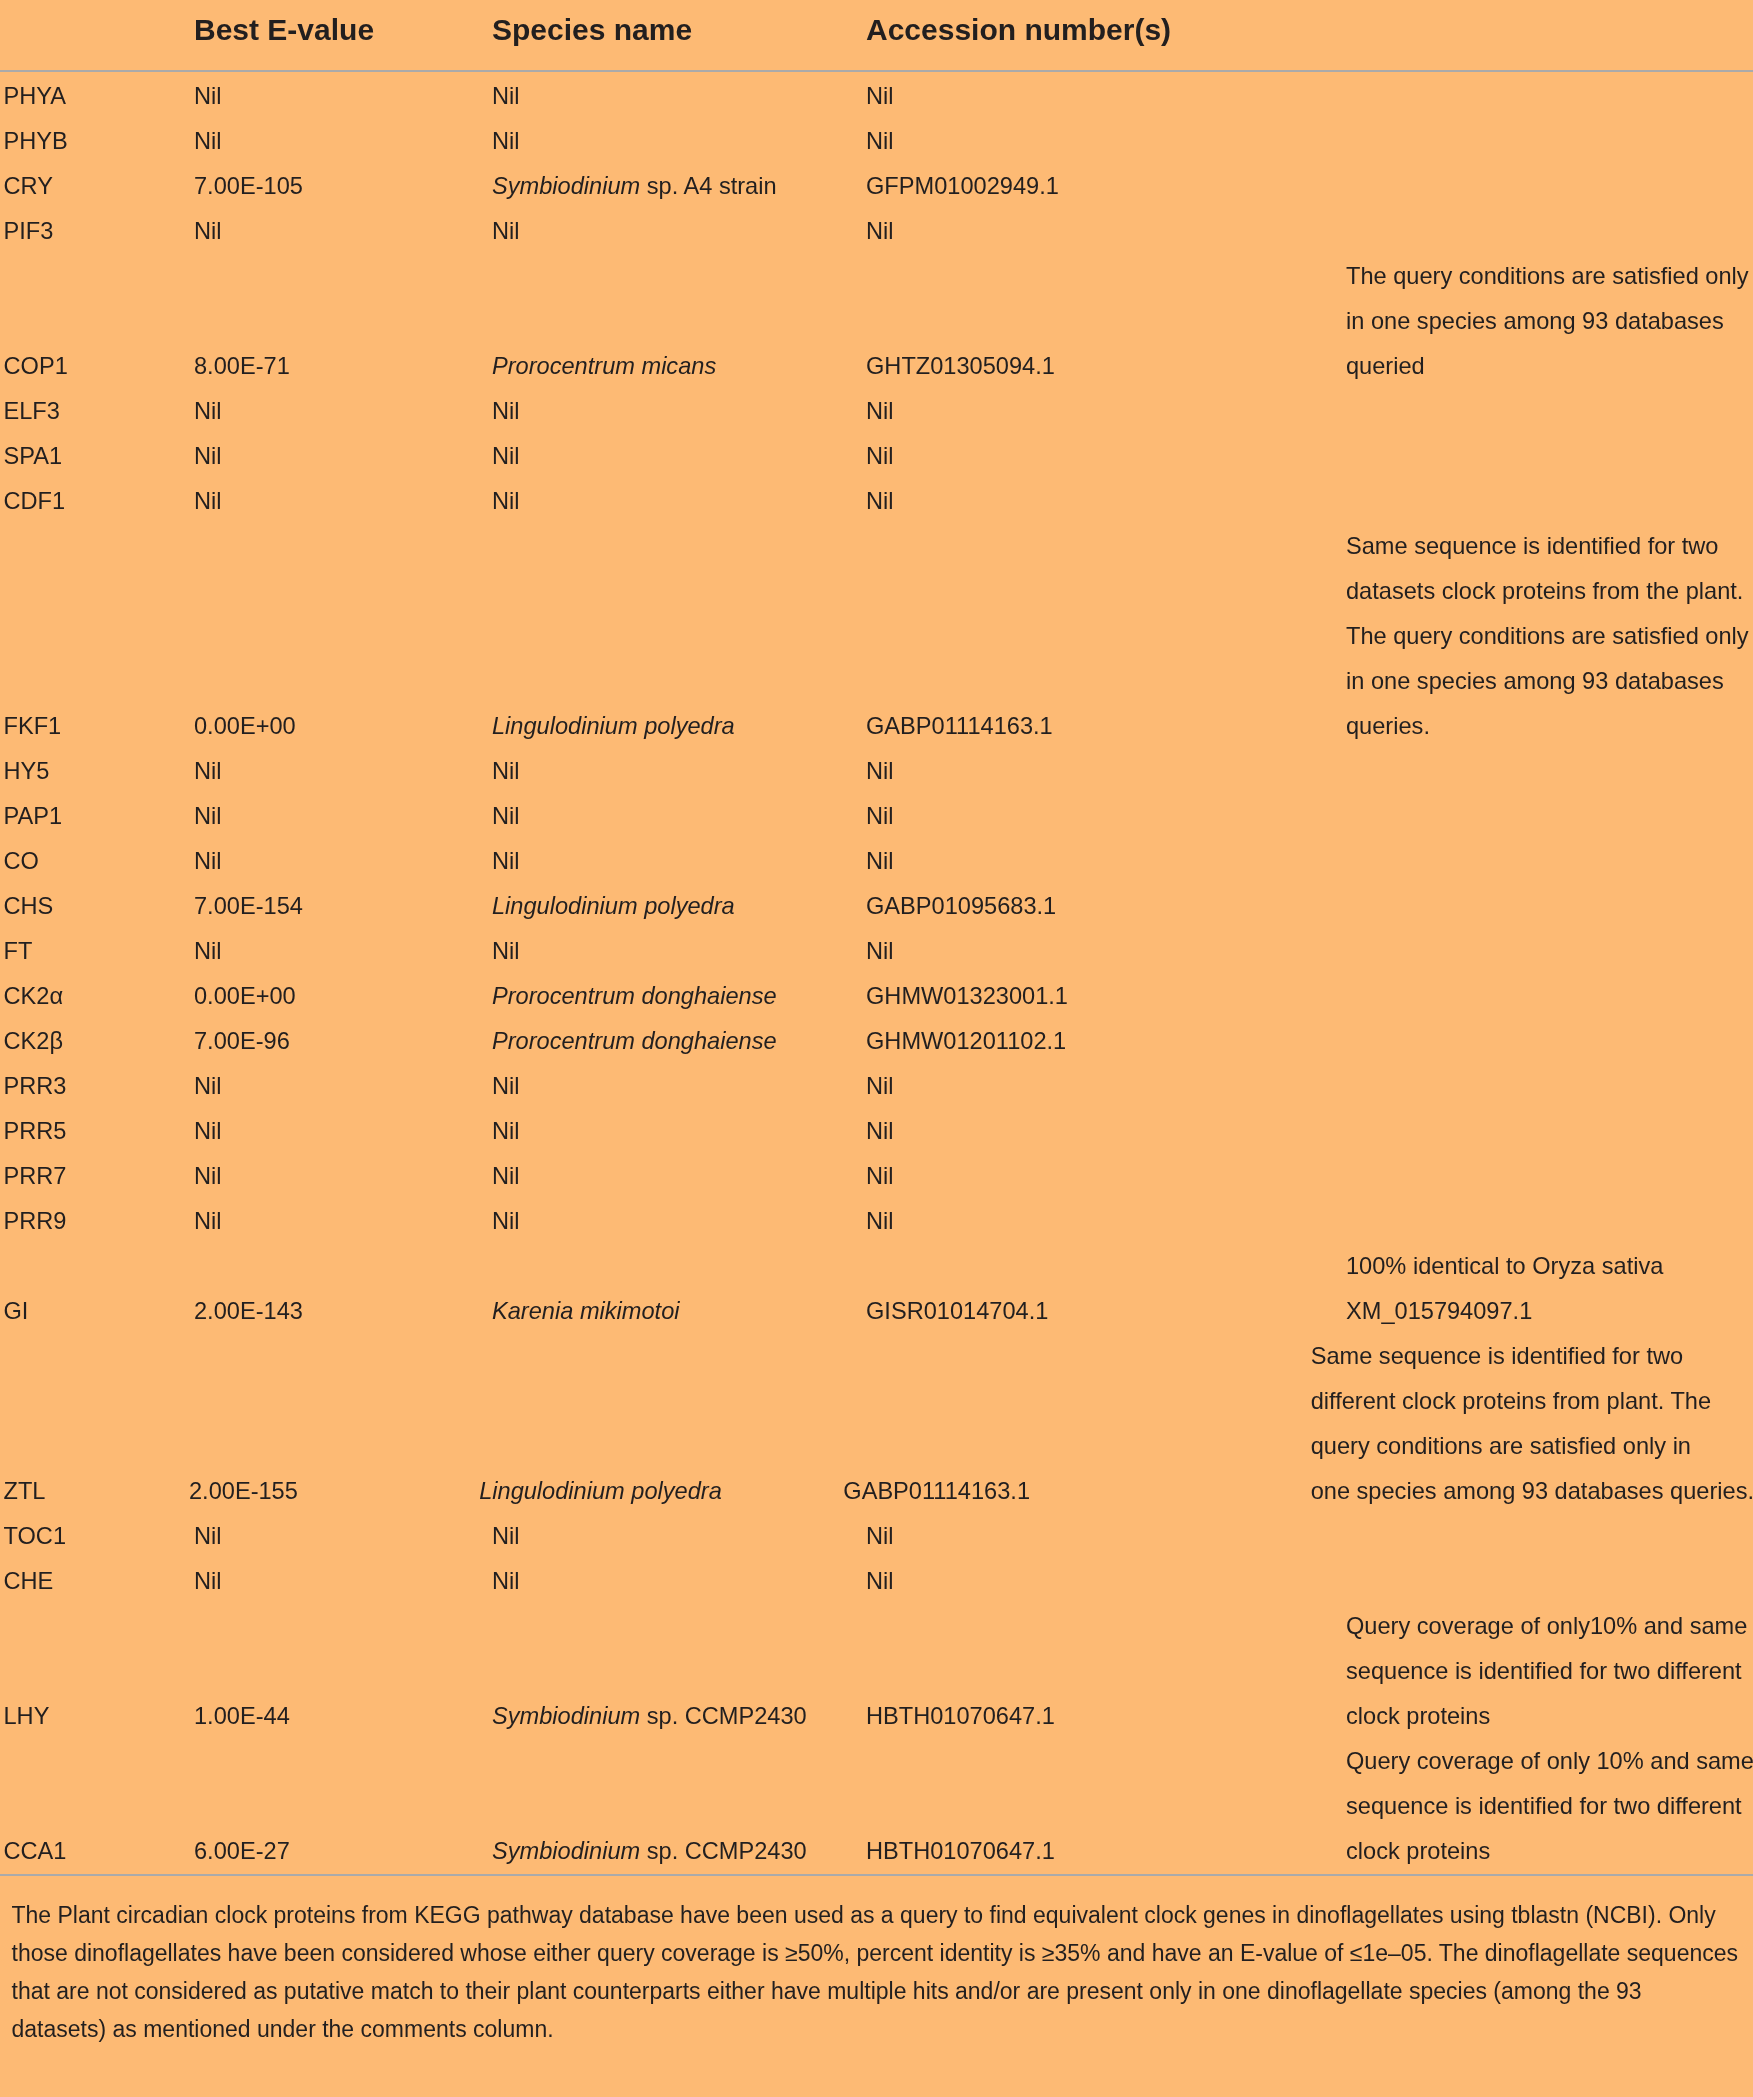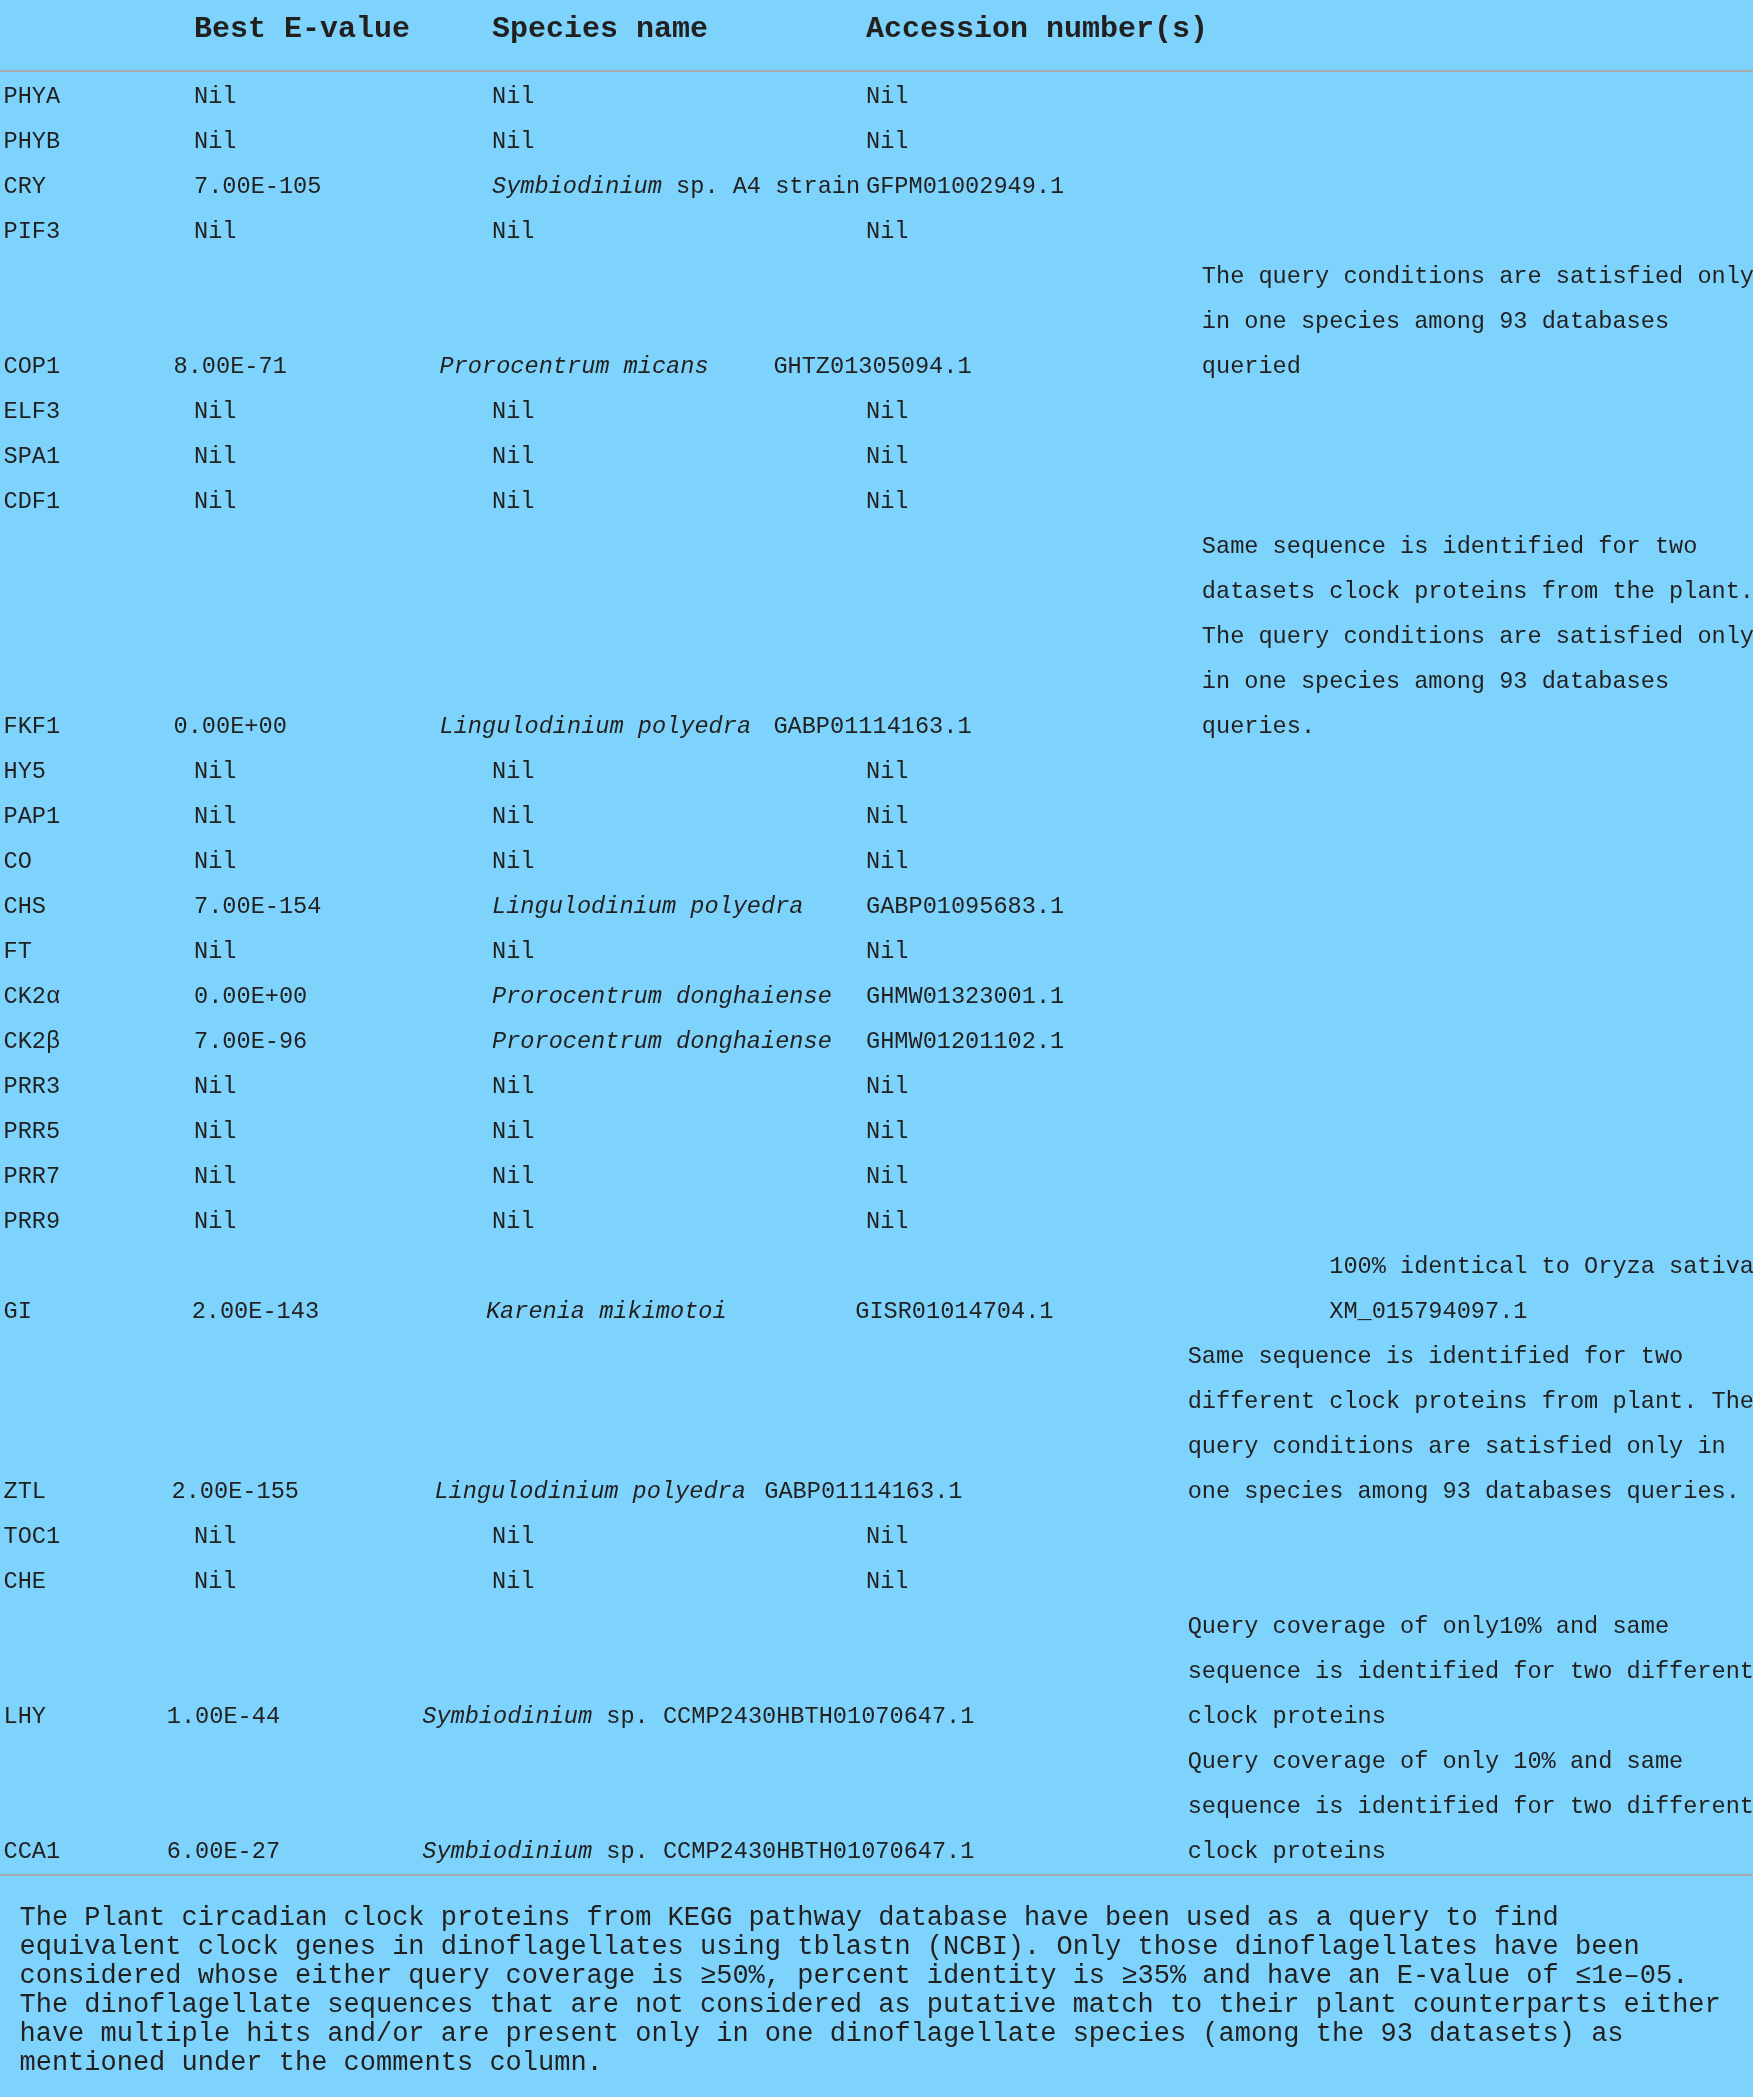--- a/index.html
+++ b/index.html
@@ -5,23 +5,23 @@
   html, body {
     margin: 0;
     padding: 0;
     background: #ffffff;
     overflow: hidden;
   }
   .page {
     position: relative;
     width: 1754px;
     height: 2097px;
-    background: #7dd3fc;
+    background: #fdba74;
     color: #221f1f;
-    font-family: Liberation Mono, monospace;
+    font-family: Liberation Sans, sans-serif;
   }
   .thead {
     display: flex;
     height: 70px;
     box-sizing: border-box;
     padding-top: 7px;
     font-weight: 700;
     font-size: 30px;
     line-height: 45px;
   }
@@ -45,24 +45,24 @@
   }
   .thead .c { font-size: 30px; }
   .c1 { width: 194px; padding-left: 3.5px; }
   .c2 { width: 298px; }
   .c3 { width: 374px; }
   .c4 { width: 480px; }
   .c5 { flex: 1 1 auto; }
   .c5 div { line-height: 45px; white-space: nowrap; }
   .it { font-style: italic; }
   .footnote {
-    margin: 16px;
+    margin: 8px;
     padding: 12.2px 3.5px 0 3.5px;
-    font-size: 27px;
-    line-height: 29px;
+    font-size: 23px;
+    line-height: 38px;
     color: #221f1f;
     white-space: normal;
   }
 </style>
 </head>
 <body>
 
 <div class="page">
 
   <div class="thead">

